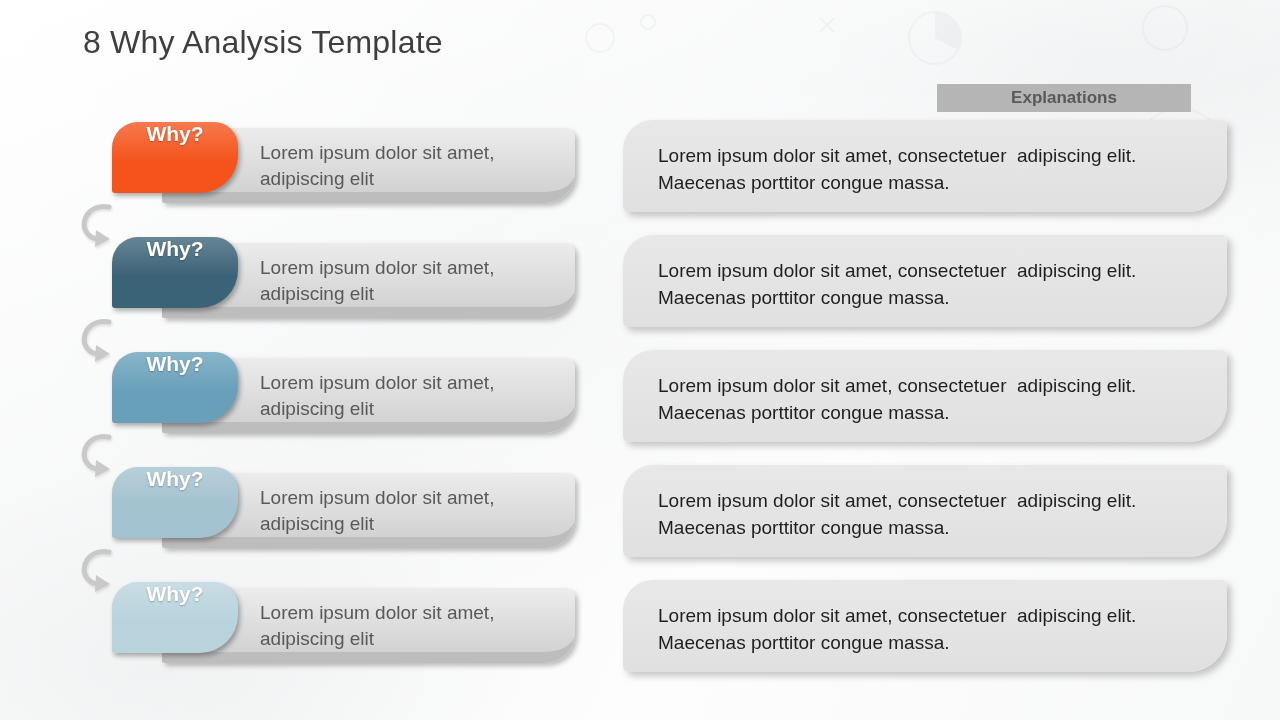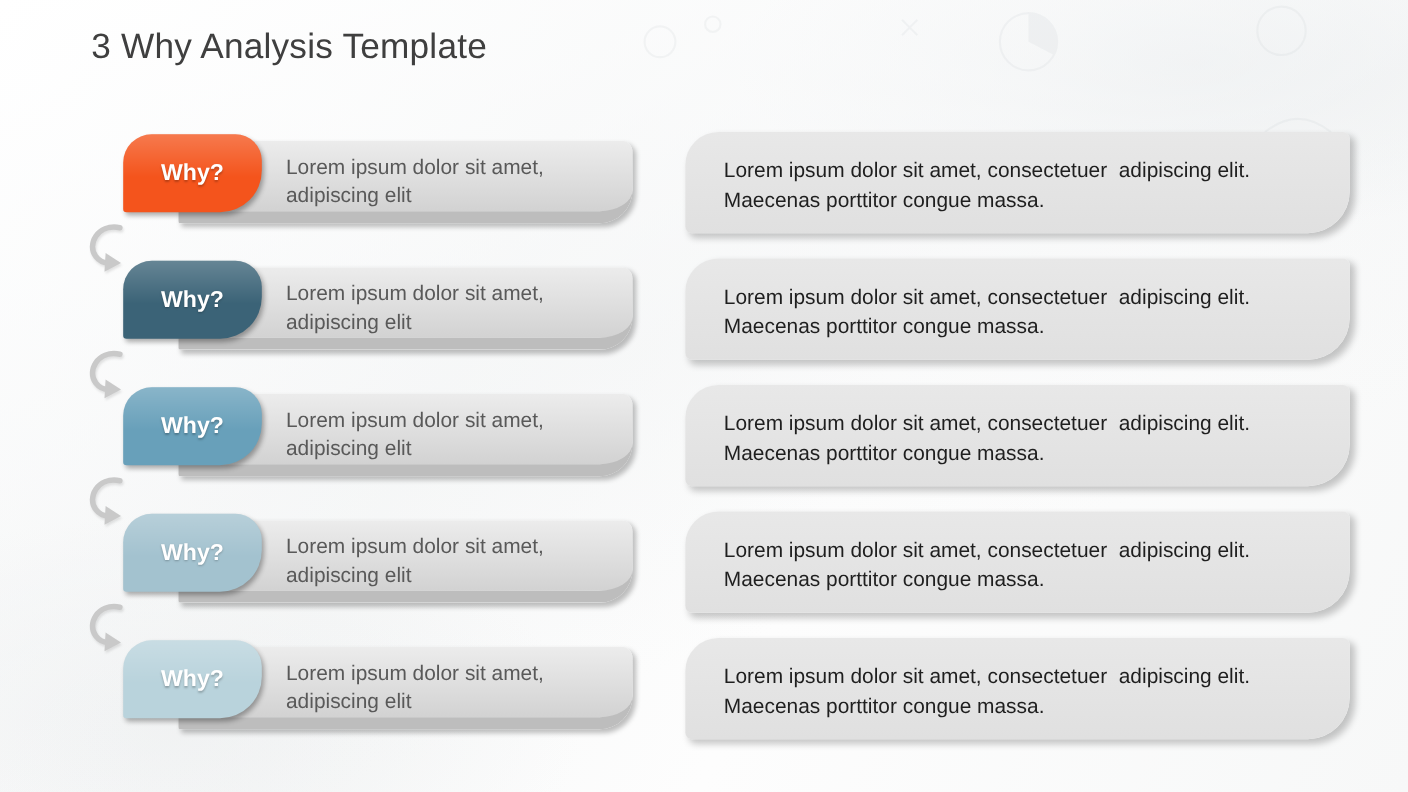--- a/index.html
+++ b/index.html
@@ -35,21 +35,21 @@
   .row { position: absolute; left: 0; width: 1280px; height: 0; }
   .row-1 { top: 122px; }
   .row-2 { top: 237px; }
   .row-3 { top: 352px; }
   .row-4 { top: 467px; }
   .row-5 { top: 582px; }
 
   .why-badge {
     position: absolute; left: 112px; top: 0; width: 126px; height: 71px;
     border-radius: 26px 24px 38px 3px;
-    display: flex; align-items: center; justify-content: center;
+    display: flex; justify-content: center;
     box-shadow: 2px 3px 5px rgba(0,0,0,0.32);
     z-index: 3;
   }
   .why-badge::before {
     content: ""; position: absolute; inset: 0;
     border-radius: inherit;
     background: linear-gradient(rgba(255,255,255,0.22), rgba(255,255,255,0) 55%);
   }
   .why-badge-label {
     position: relative; color: #ffffff; font-weight: bold; font-size: 21px;
@@ -104,22 +104,23 @@
       <circle cx="600" cy="38" r="14"></circle>
       <circle cx="648" cy="22" r="7"></circle>
       <path d="M820 18 l14 14 M834 18 l-14 14"></path>
       <circle cx="935" cy="38" r="26"></circle>
       <path d="M935 38 L935 12 A26 26 0 0 1 958 50 Z" fill="#c6ccd0" stroke="none"></path>
       <circle cx="1165" cy="28" r="22"></circle>
       <path d="M1150 120 q30 -24 60 0"></path>
     </g>
   </svg>
 
-  <div class="slide-title" style="color: rgb(63, 63, 63);">3 Why Analysis Template</div>
+  <div class="slide-title" style="color: rgb(63, 63, 63);">8 Why Analysis Template</div>
 
+  <div class="exp-header" style="background-color: rgb(181, 181, 181); color: rgb(89, 89, 89);">Explanations</div>
 
   <div class="row row-1">
     <div class="cause-box">
       <div class="cause-text" style="color: rgb(89, 89, 89);">Lorem ipsum dolor sit amet, adipiscing elit</div>
     </div>
     <div class="why-badge" style="background-color: rgb(244, 84, 28);">
       <span class="why-badge-label">Why?</span>
     </div>
     <div class="exp-box">
       <div class="exp-text" style="color: rgb(31, 31, 31);">Lorem ipsum dolor sit amet, consectetuer  adipiscing elit. Maecenas porttitor congue massa.</div>

